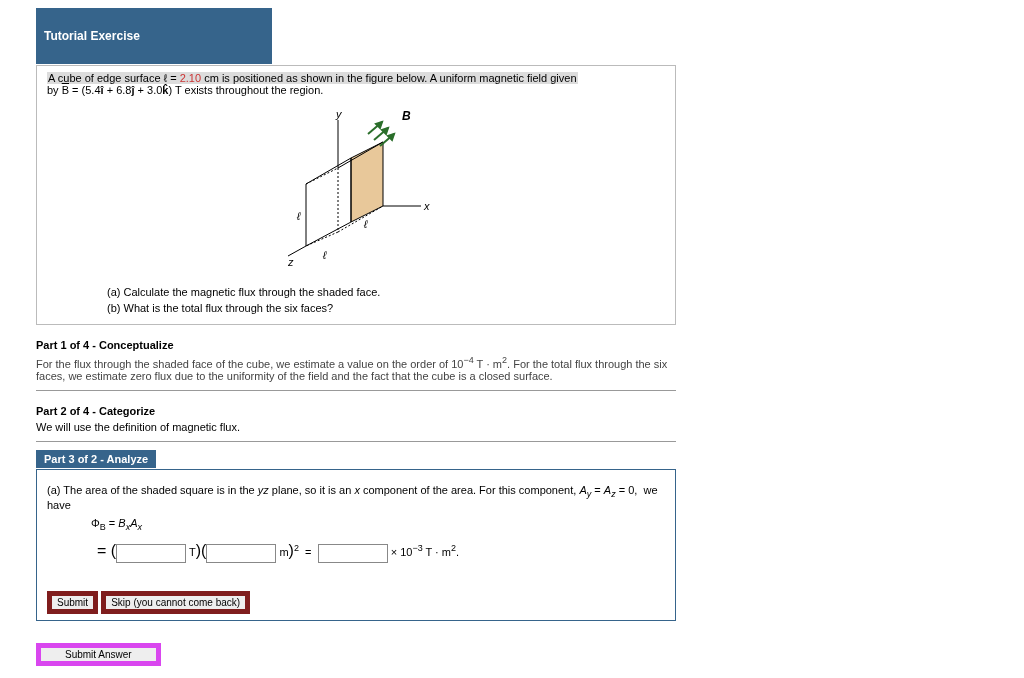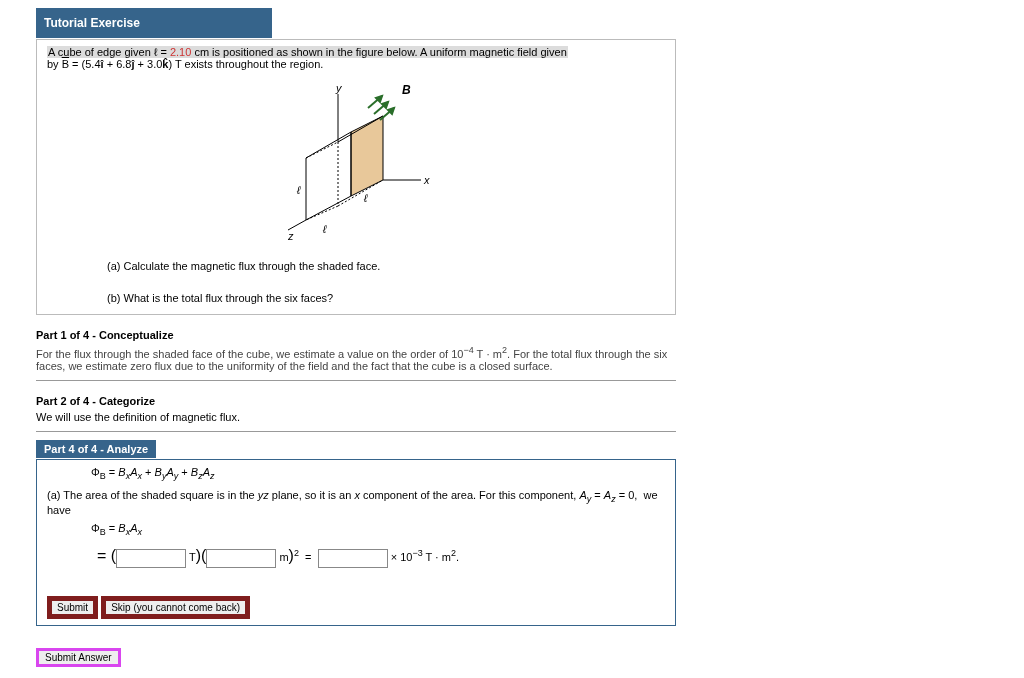--- a/index.html
+++ b/index.html
@@ -1,43 +1,43 @@
 <!DOCTYPE html>
 <html><head>
 <meta charset="utf-8">
 <style>
 body{margin:0;background:#fff;font-family:Arial,Helvetica,sans-serif;font-size:11px;color:#000}
 .page{width:640px;margin:8px 0 0 36px}
-.hdr{background:#36648b;color:#fff;font-weight:bold;padding:8px 8px;font-size:12px;width:220px}
+.hdr{background:#36648b;color:#fff;font-weight:bold;padding:21px 8px;font-size:12px;width:220px}
 .box{border:1px solid #bbb;padding:6px 10px;margin-top:1px}
 .blueseg{background:#36648b;color:#fff;font-weight:bold;padding:3px 8px;font-size:11px;display:inline-block}
 .rule{height:1px;background:#999;margin:8px 0}
 .sub{font-weight:bold;font-size:11px;margin:14px 0 4px 0}
 .lite{color:#444}
 .highlight{background:#dcdcdc;padding:0 1px}
 .red{color:#c33}
 .vec{text-decoration:overline}
 .fig{margin:10px auto;display:block}
 .inp{border:1px solid #888;height:15px;background:#fff;vertical-align:middle}
 .w60{width:64px}
 .btn{font-size:10px;border:5px solid #7f1d1d;background:#eee;padding:1px 5px}
-.bottombtn{font-size:10px;border:3px solid #d946ef;background:#eee;padding:1px 6px;margin:22px 0 0 36px}
+.bottombtn{font-size:10px;border:5px solid #d946ef;background:#eee;padding:1px 24px;margin:22px 0 0 36px}
 .indent{margin-left:44px}
 sup{font-size:9px}
 sub{font-size:9px}
 .formline{margin:10px 0 28px 50px}
 </style>
 </head>
 <body>
 
 
 <div class="page">
 <div class="hdr">Tutorial Exercise</div>
 <div class="box">
-<span class="highlight"><span>A cube of edge given ℓ = </span><span class="red">2.10</span><span> cm is positioned as shown in the figure below. A uniform magnetic field given</span></span><br>
+<span class="highlight"><span>A cube of edge surface ℓ = </span><span class="red">2.10</span><span> cm is positioned as shown in the figure below. A uniform magnetic field given</span></span><br>
 <span><span>by </span><span class="vec">B</span><span> = (5.4</span><b>î</b><span> + 6.8</span><b>ĵ</b><span> + 3.0</span><b>k̂</b><span>) T exists throughout the region.</span></span>
 
 <svg class="fig" width="200" height="170">
 <g stroke="#000" stroke-width="1" fill="none">
 <polygon points="95,52 127,36 127,100 95,116" fill="#e8c89a" stroke="#000"></polygon>
 <line x1="50" y1="78" x2="50" y2="140"></line>
           <line x1="50" y1="140" x2="95" y2="116"></line>
 <line x1="95" y1="116" x2="95" y2="52"></line>
           <line x1="50" y1="78" x2="95" y2="52"></line>
 <line x1="50" y1="78" x2="82" y2="62" stroke-dasharray="2,2"></line>
@@ -60,34 +60,33 @@
 <text x="146" y="14" font-size="12" font-weight="bold" font-style="italic">B</text>
 <text x="168" y="104" font-size="11" font-style="italic">x</text>
 <text x="80" y="12" font-size="11" font-style="italic">y</text>
 <text x="32" y="160" font-size="11" font-style="italic">z</text>
 <text x="67" y="153" font-size="11" font-style="italic">ℓ</text>
 <text x="108" y="122" font-size="11" font-style="italic">ℓ</text>
 <text x="41" y="114" font-size="11" font-style="italic">ℓ</text>
 </svg>
 
 <div style="margin-left:60px">(a) Calculate the magnetic flux through the shaded face.</div>
-<div style="margin:20px 0 4px 60px">(b) What is the total flux through the six faces?</div>
+<div style="margin:4px 0 4px 60px">(b) What is the total flux through the six faces?</div>
 </div>
 
 <div class="sub">Part 1 of 4 - Conceptualize</div>
 <div class="lite"><span>For the flux through the shaded face of the cube, we estimate a value on the order of 10</span><sup>−4</sup><span> T · m</span><sup>2</sup><span>. For the total flux through the six faces, we estimate zero flux due to the uniformity of the field and the fact that the cube is a closed surface.</span></div>
 <div class="rule"></div>
 
 <div class="sub">Part 2 of 4 - Categorize</div>
 <div>We will use the definition of magnetic flux.</div>
 <div class="rule"></div>
 
-<div class="blueseg">Part 4 of 4 - Analyze</div>
+<div class="blueseg">Part 3 of 2 - Analyze</div>
 <div class="box" style="border-color:#36648b">
-<div class="indent">Φ<sub>B</sub> = <i>B<sub>x</sub>A<sub>x</sub></i> + <i>B<sub>y</sub>A<sub>y</sub></i> + <i>B<sub>z</sub>A<sub>z</sub></i></div>
 <div style="margin-top:8px">(a) The area of the shaded square is in the <i>yz</i> plane, so it is an <i>x</i> component of the area. For this component, <i>A<sub>y</sub></i> = <i>A<sub>z</sub></i> = 0,&nbsp; we have</div>
 <div class="indent" style="margin-top:6px">Φ<sub>B</sub> = <i>B<sub>x</sub>A<sub>x</sub></i></div>
 <div class="formline">
 <span style="font-size:16px">= (</span><input class="inp w60" style=""> <span>T</span><span style="font-size:16px">)(</span><input class="inp w60" style=""> <span>m</span><span style="font-size:16px">)</span><sup>2</sup>&nbsp; <span>=</span>&nbsp; <input class="inp w60" style=""><span> × 10</span><sup>−3</sup><span> T · m</span><sup>2</sup><span>.</span>
 </div>
 <div style="margin-top:20px">
 <button class="btn">Submit</button>
 <button class="btn" style="">Skip (you cannot come back)</button>
 </div>
 </div>

